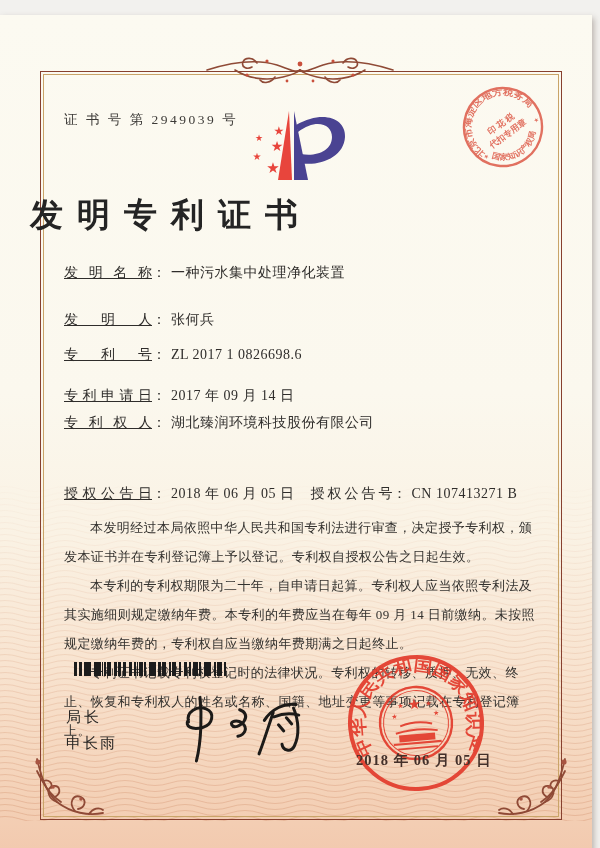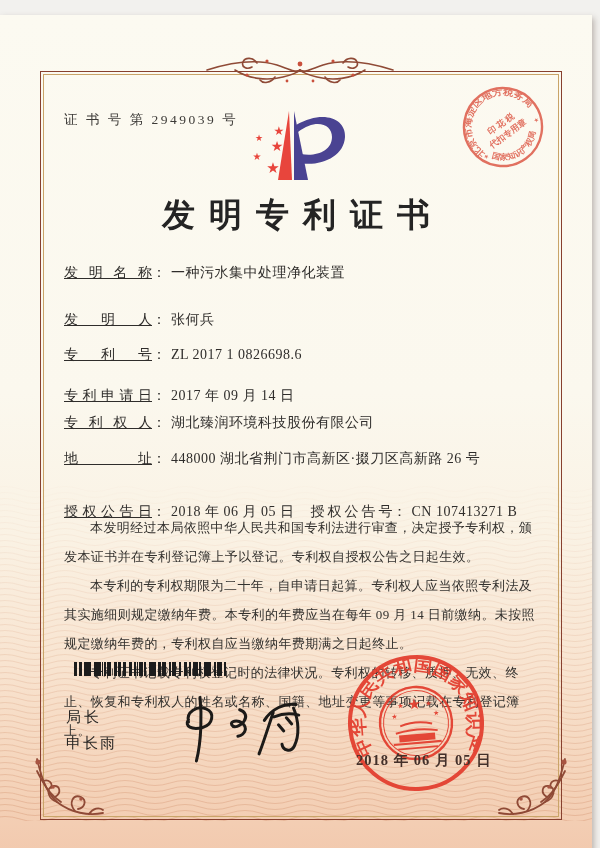--- a/index.html
+++ b/index.html
@@ -19,21 +19,21 @@
   .frame {
     position:absolute; left:40px; top:56px; width:522px; height:749px;
     border:1.4px solid #87402e;
   }
   .frame::before {
     content:''; position:absolute; inset:2px; border:1px solid #c9a468;
   }
   .abs { position:absolute; }
   .cert-no { left:64px; top:96px; font-size:13.5px; color:#3c3a37; letter-spacing:2.5px; }
   .title {
-    left:16px; top:178px; width:560px; text-align:center;
+    left:16px; top:178px; width:560px; 
     font-size:33px; font-weight:600; color:#242424;
     letter-spacing:14px; padding-left:14px;
   }
   .field-row { left:64px; font-size:14px; color:#2f2d2b; white-space:nowrap; }
   .f-label { display:inline-block; width:88px; text-align:justify; text-align-last:justify; vertical-align:bottom;text-decoration:underline; }
   .f-colon { display:inline-block; }
   .f-value { display:inline-block; margin-left:5px; letter-spacing:.5px; }
   .f-pair2 { display:inline-block; margin-left:16px; }
   .f-label2 { display:inline-block; width:82px; text-align:justify; text-align-last:justify; vertical-align:bottom; }
   .body-text { left:64px; top:498px; width:478px; font-size:13px; line-height:29px; color:#33312e; }
@@ -221,24 +221,21 @@
   </div>
   <div class="abs field-row" style="top:331px">
     <span class="f-label">专利号</span><span class="f-colon">：</span><span class="f-value">ZL 2017 1 0826698.6</span>
   </div>
   <div class="abs field-row" style="top:372px">
     <span class="f-label">专利申请日</span><span class="f-colon">：</span><span class="f-value">2017 年 09 月 14 日</span>
   </div>
   <div class="abs field-row" style="top:399px">
     <span class="f-label">专利权人</span><span class="f-colon">：</span><span class="f-value">湖北臻润环境科技股份有限公司</span>
   </div>
-  <div class="abs field-row" style="top:435px">
-    <span class="f-label">地址</span><span class="f-colon">：</span><span class="f-value">448000 湖北省荆门市高新区·掇刀区高新路 26 号</span>
-  </div>
-  <div class="abs field-row" style="top:488px">
+  <div class="abs field-row" style="top:470px">
     <span class="f-label">授权公告日</span><span class="f-colon">：</span><span class="f-value">2018 年 06 月 05 日</span><span class="f-pair2"><span class="f-label2">授权公告号</span><span class="f-colon">：</span><span class="f-value">CN 107413271 B</span></span>
   </div>
 
   <div class="abs body-text">
     <p>本发明经过本局依照中华人民共和国专利法进行审查，决定授予专利权，颁发本证书并在专利登记簿上予以登记。专利权自授权公告之日起生效。</p>
     <p>本专利的专利权期限为二十年，自申请日起算。专利权人应当依照专利法及其实施细则规定缴纳年费。本专利的年费应当在每年 09 月 14 日前缴纳。未按照规定缴纳年费的，专利权自应当缴纳年费期满之日起终止。</p>
     <p>专利证书记载专利权登记时的法律状况。专利权的转移、质押、无效、终止、恢复和专利权人的姓名或名称、国籍、地址变更等事项记载在专利登记簿上。</p>
   </div>
 
   <div class="abs barcode"></div>

